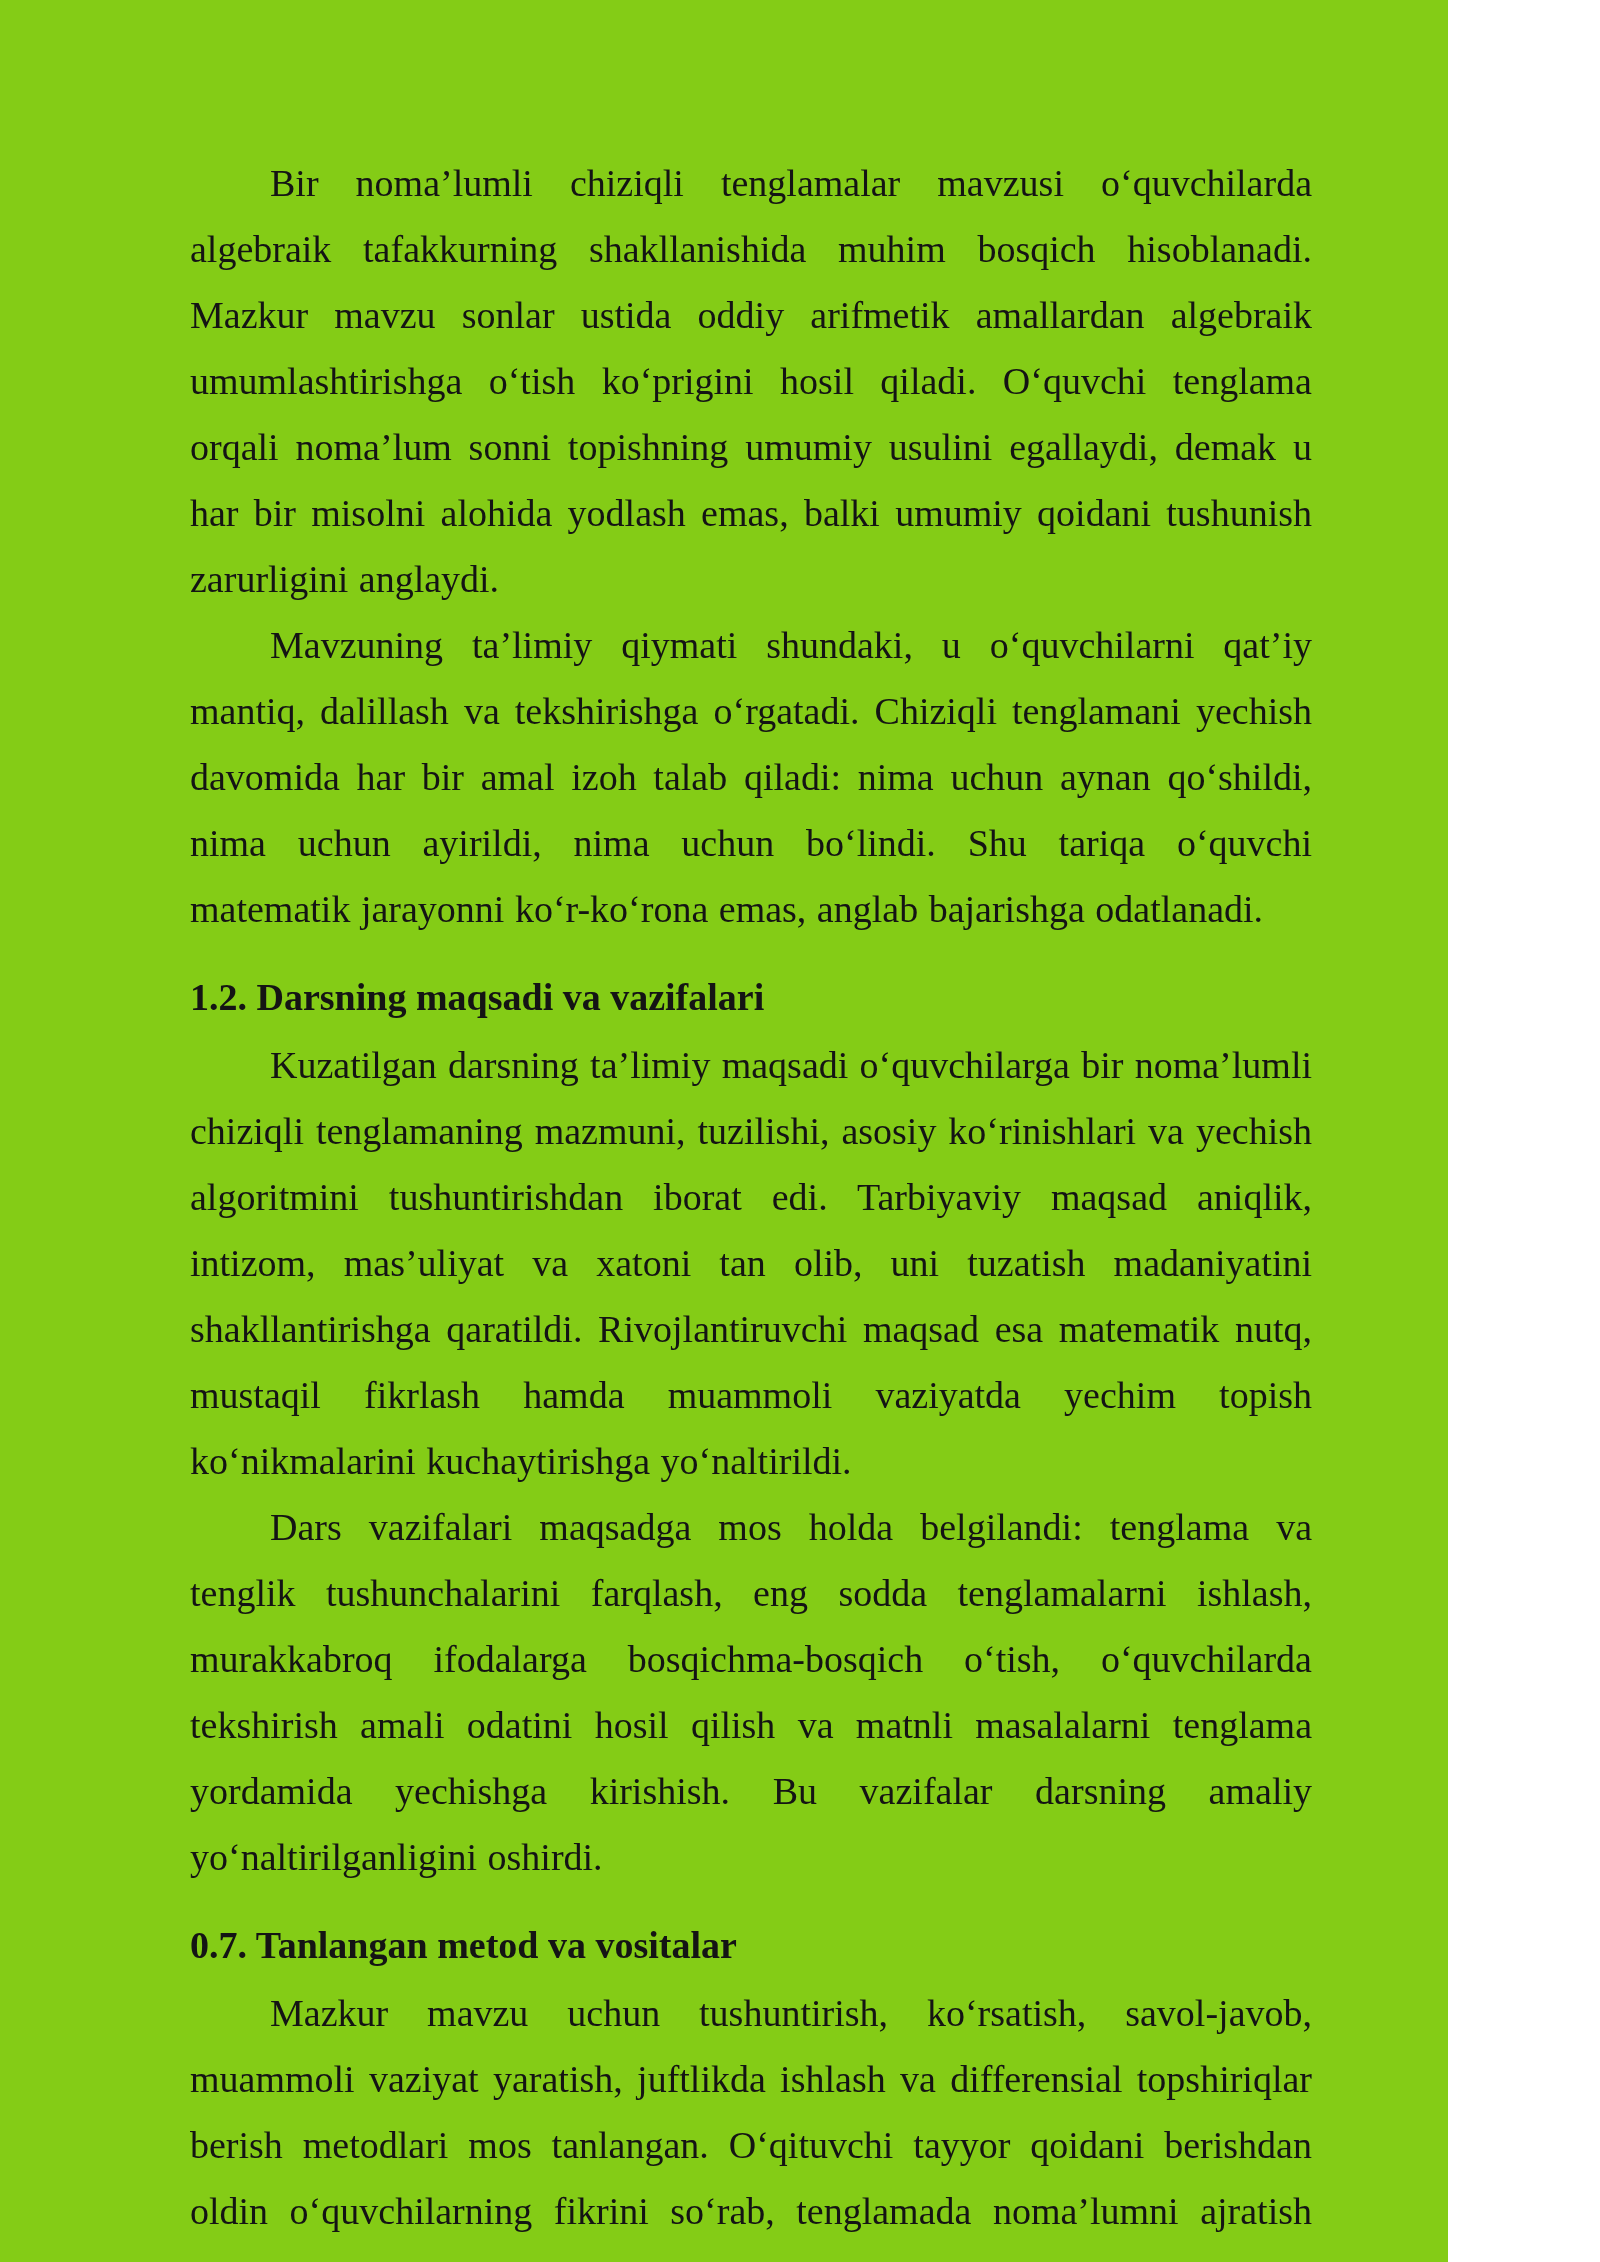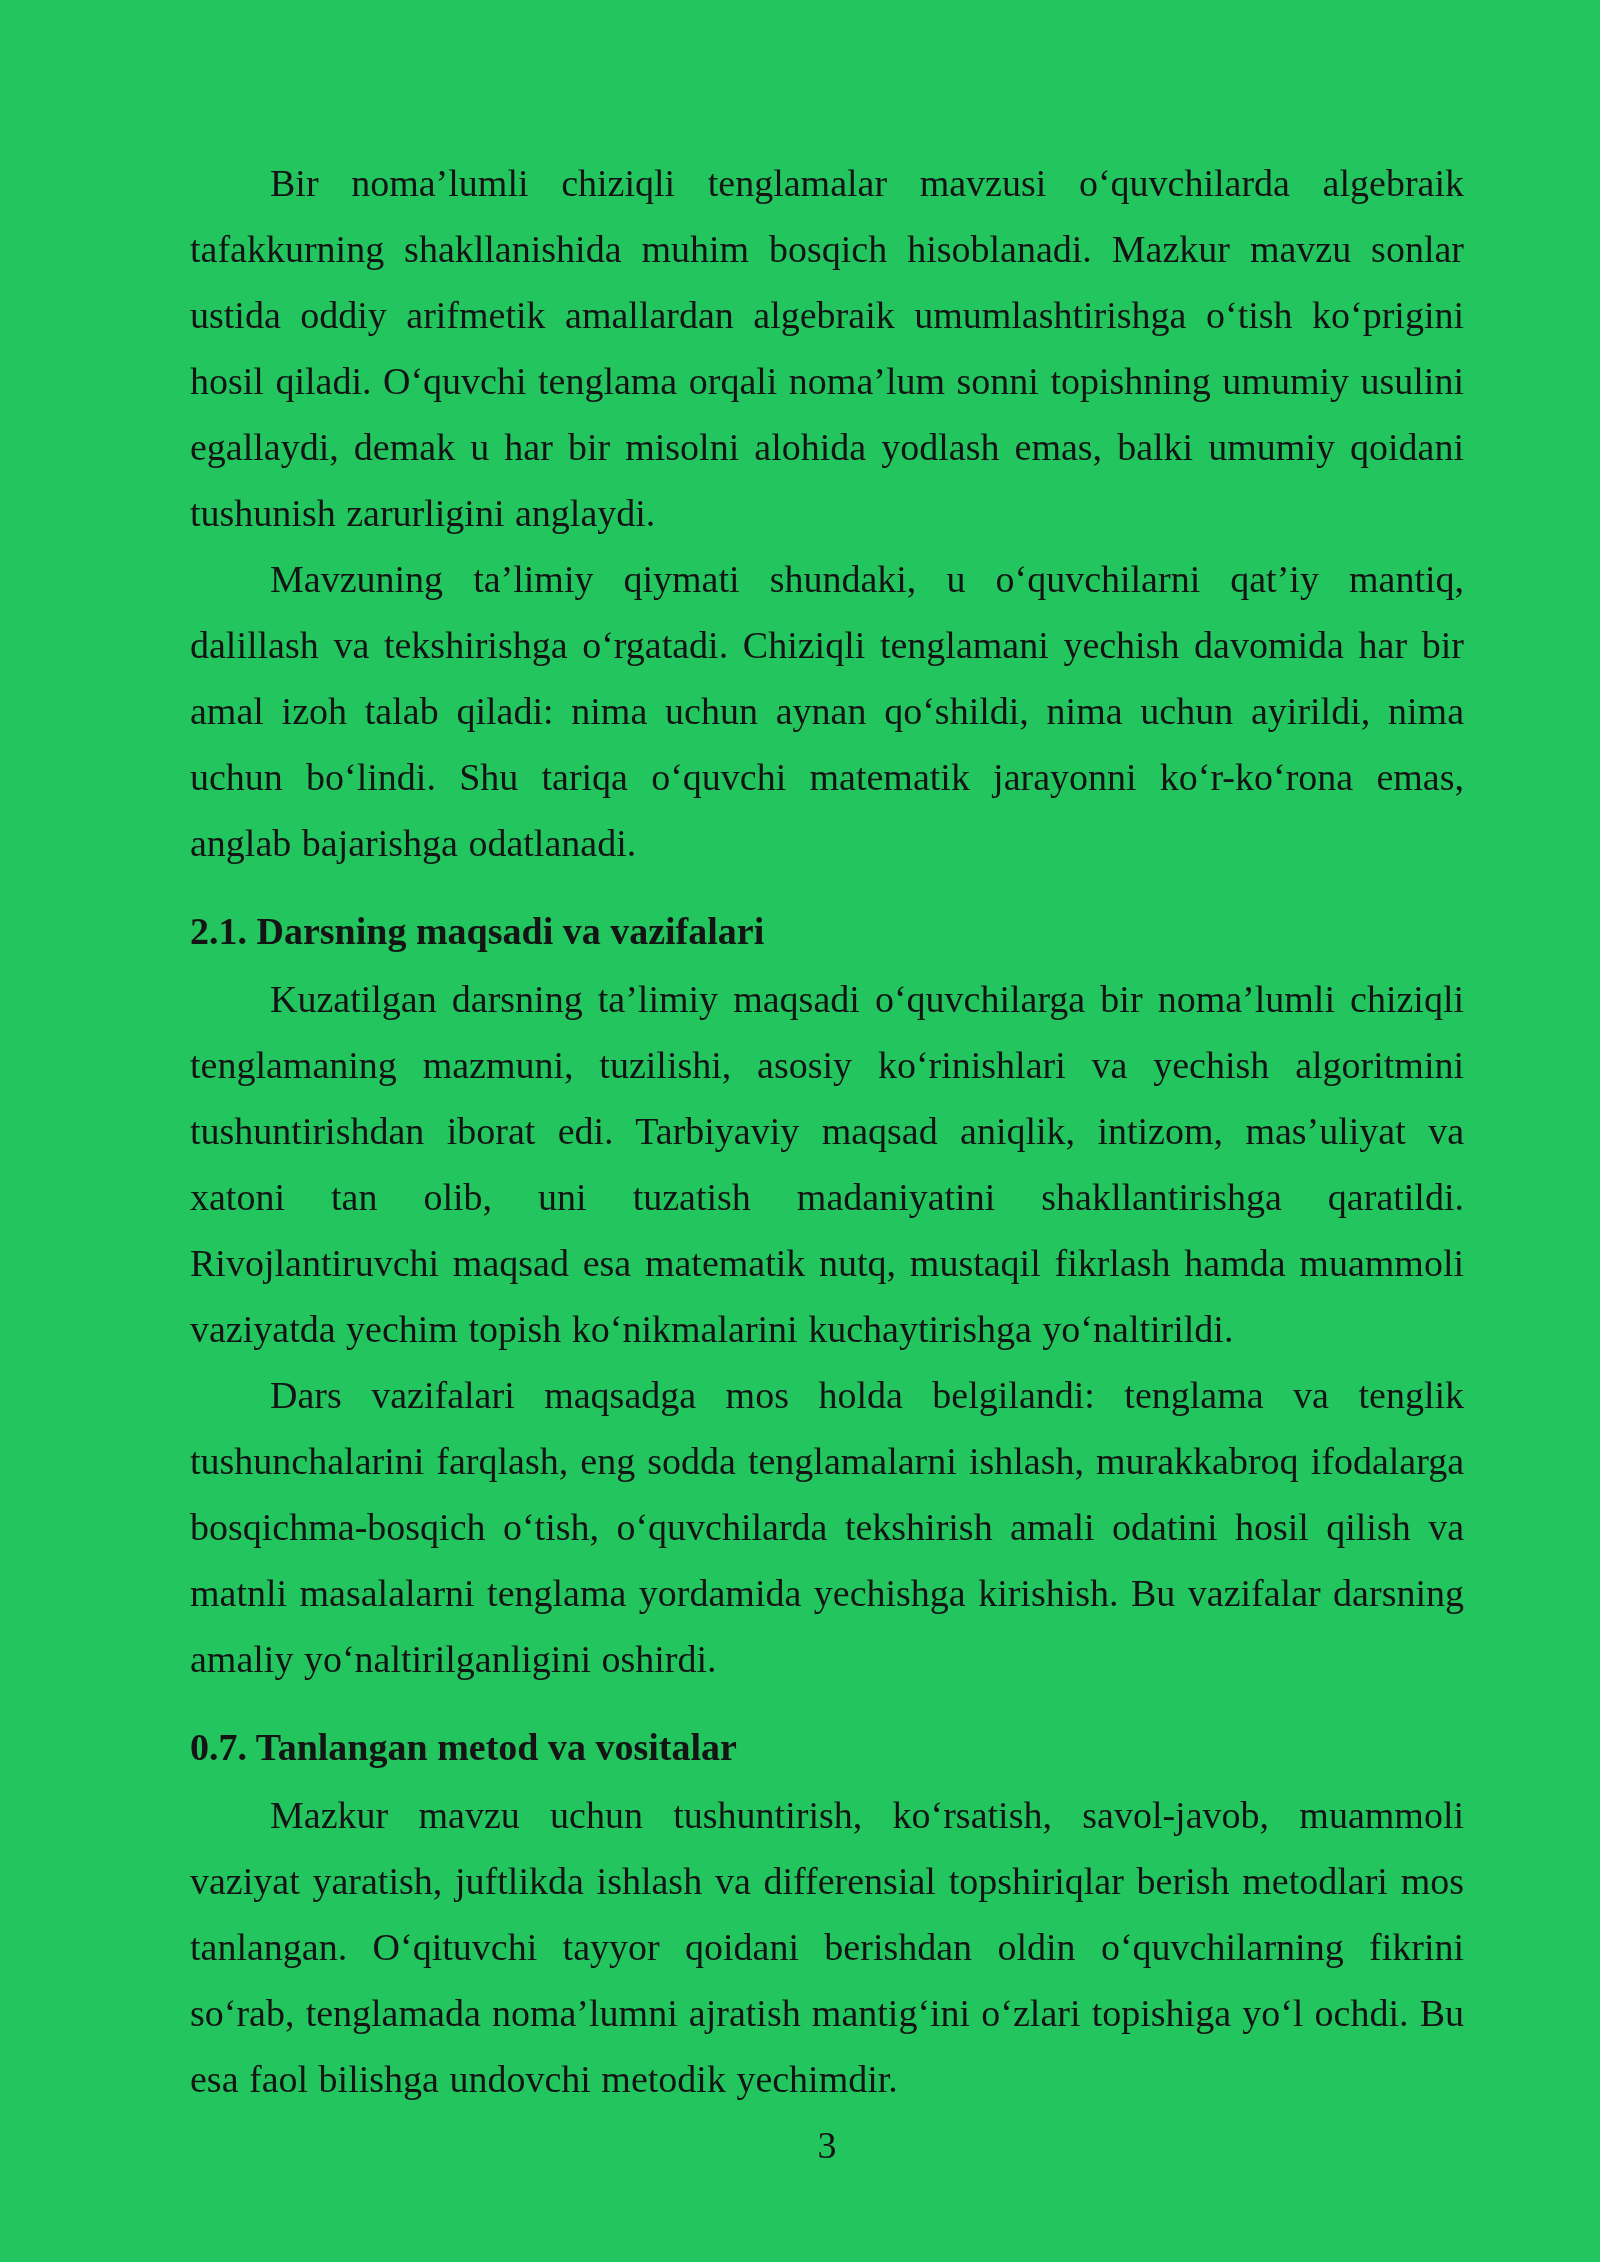--- a/index.html
+++ b/index.html
@@ -2,23 +2,23 @@
 <html><head>
 <meta charset="utf-8">
 <style>
   html, body {
     margin: 0;
     padding: 0;
     background: #ffffff;
   }
   .page {
     position: relative;
-    width: 1600px;
+    width: 1448px;
     height: 2262px;
-    background: #22c55e;
+    background: #84cc16;
     overflow: hidden;
     font-family: "Liberation Serif", "DejaVu Serif", serif;
     color: #141414;
   }
   .text-block {
     position: absolute;
     top: 0;
     left: 0;
     right: 0;
     padding: 150px 136px 0 190px;
@@ -49,21 +49,21 @@
 </head>
 <body>
 
 <div class="page">
   <div class="text-block">
 
     <p class="para">Bir noma’lumli chiziqli tenglamalar mavzusi oʻquvchilarda algebraik tafakkurning shakllanishida muhim bosqich hisoblanadi. Mazkur mavzu sonlar ustida oddiy arifmetik amallardan algebraik umumlashtirishga oʻtish koʻprigini hosil qiladi. Oʻquvchi tenglama orqali noma’lum sonni topishning umumiy usulini egallaydi, demak u har bir misolni alohida yodlash emas, balki umumiy qoidani tushunish zarurligini anglaydi.</p>
 
     <p class="para">Mavzuning ta’limiy qiymati shundaki, u oʻquvchilarni qat’iy mantiq, dalillash va tekshirishga oʻrgatadi. Chiziqli tenglamani yechish davomida har bir amal izoh talab qiladi: nima uchun aynan qoʻshildi, nima uchun ayirildi, nima uchun boʻlindi. Shu tariqa oʻquvchi matematik jarayonni koʻr-koʻrona emas, anglab bajarishga odatlanadi.</p>
 
-    <h2 class="heading">2.1. Darsning maqsadi va vazifalari</h2>
+    <h2 class="heading">1.2. Darsning maqsadi va vazifalari</h2>
 
     <p class="para">Kuzatilgan darsning ta’limiy maqsadi oʻquvchilarga bir noma’lumli chiziqli tenglamaning mazmuni, tuzilishi, asosiy koʻrinishlari va yechish algoritmini tushuntirishdan iborat edi. Tarbiyaviy maqsad aniqlik, intizom, mas’uliyat va xatoni tan olib, uni tuzatish madaniyatini shakllantirishga qaratildi. Rivojlantiruvchi maqsad esa matematik nutq, mustaqil fikrlash hamda muammoli vaziyatda yechim topish koʻnikmalarini kuchaytirishga yoʻnaltirildi.</p>
 
     <p class="para">Dars vazifalari maqsadga mos holda belgilandi: tenglama va tenglik tushunchalarini farqlash, eng sodda tenglamalarni ishlash, murakkabroq ifodalarga bosqichma-bosqich oʻtish, oʻquvchilarda tekshirish amali odatini hosil qilish va matnli masalalarni tenglama yordamida yechishga kirishish. Bu vazifalar darsning amaliy yoʻnaltirilganligini oshirdi.</p>
 
     <h2 class="heading">0.7. Tanlangan metod va vositalar</h2>
 
     <p class="para">Mazkur mavzu uchun tushuntirish, koʻrsatish, savol-javob, muammoli vaziyat yaratish, juftlikda ishlash va differensial topshiriqlar berish metodlari mos tanlangan. Oʻqituvchi tayyor qoidani berishdan oldin oʻquvchilarning fikrini soʻrab, tenglamada noma’lumni ajratish mantigʻini oʻzlari topishiga yoʻl ochdi. Bu esa faol bilishga undovchi metodik yechimdir.</p>
 
     <p class="page-number">3</p>

